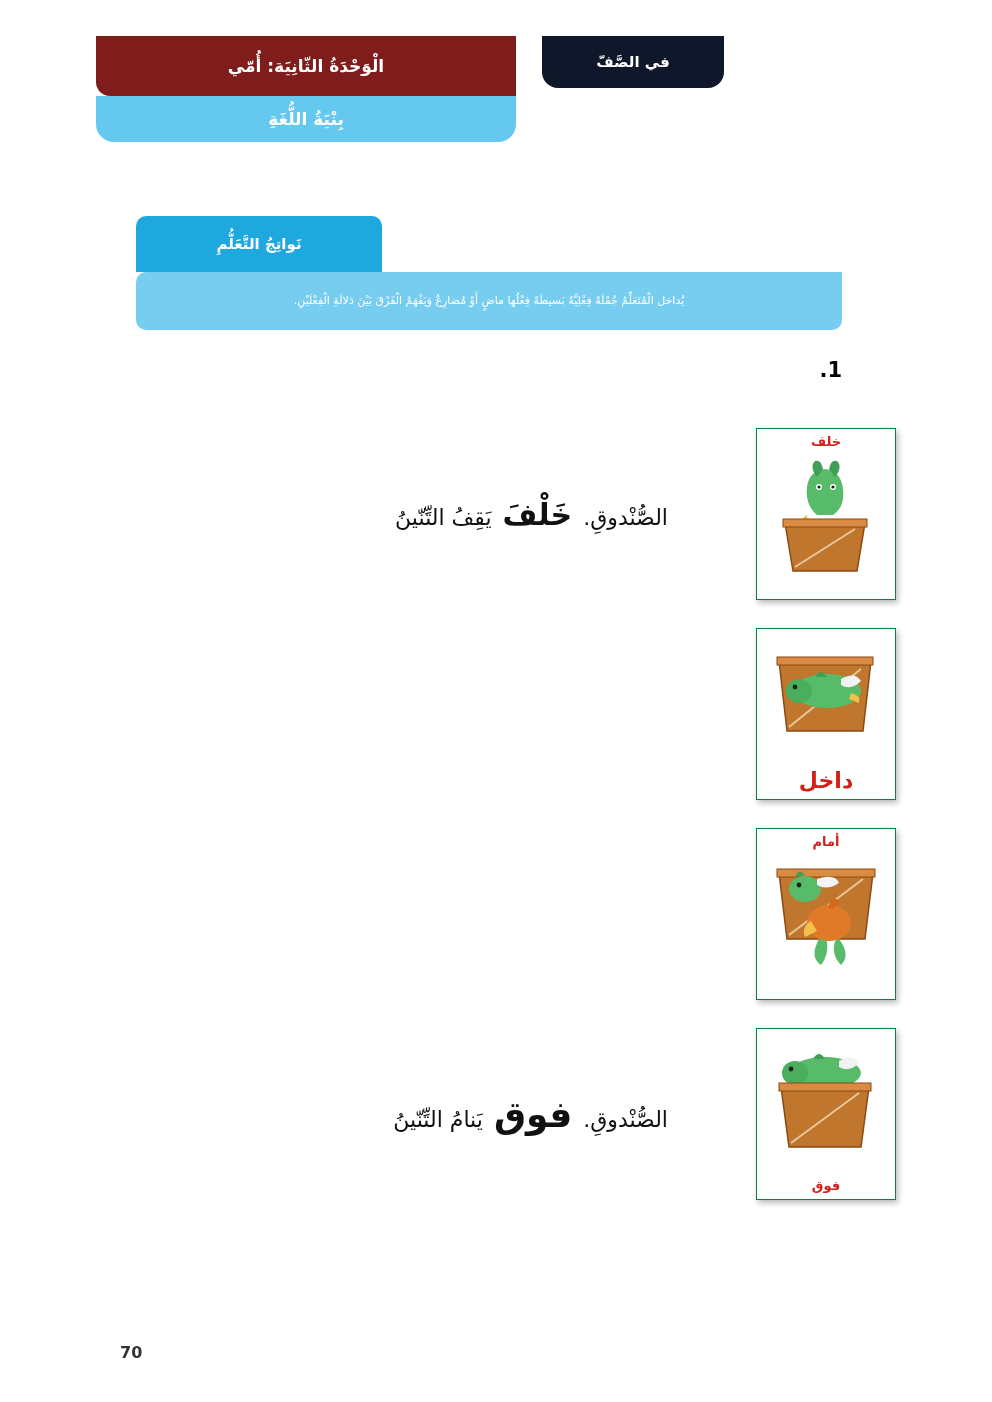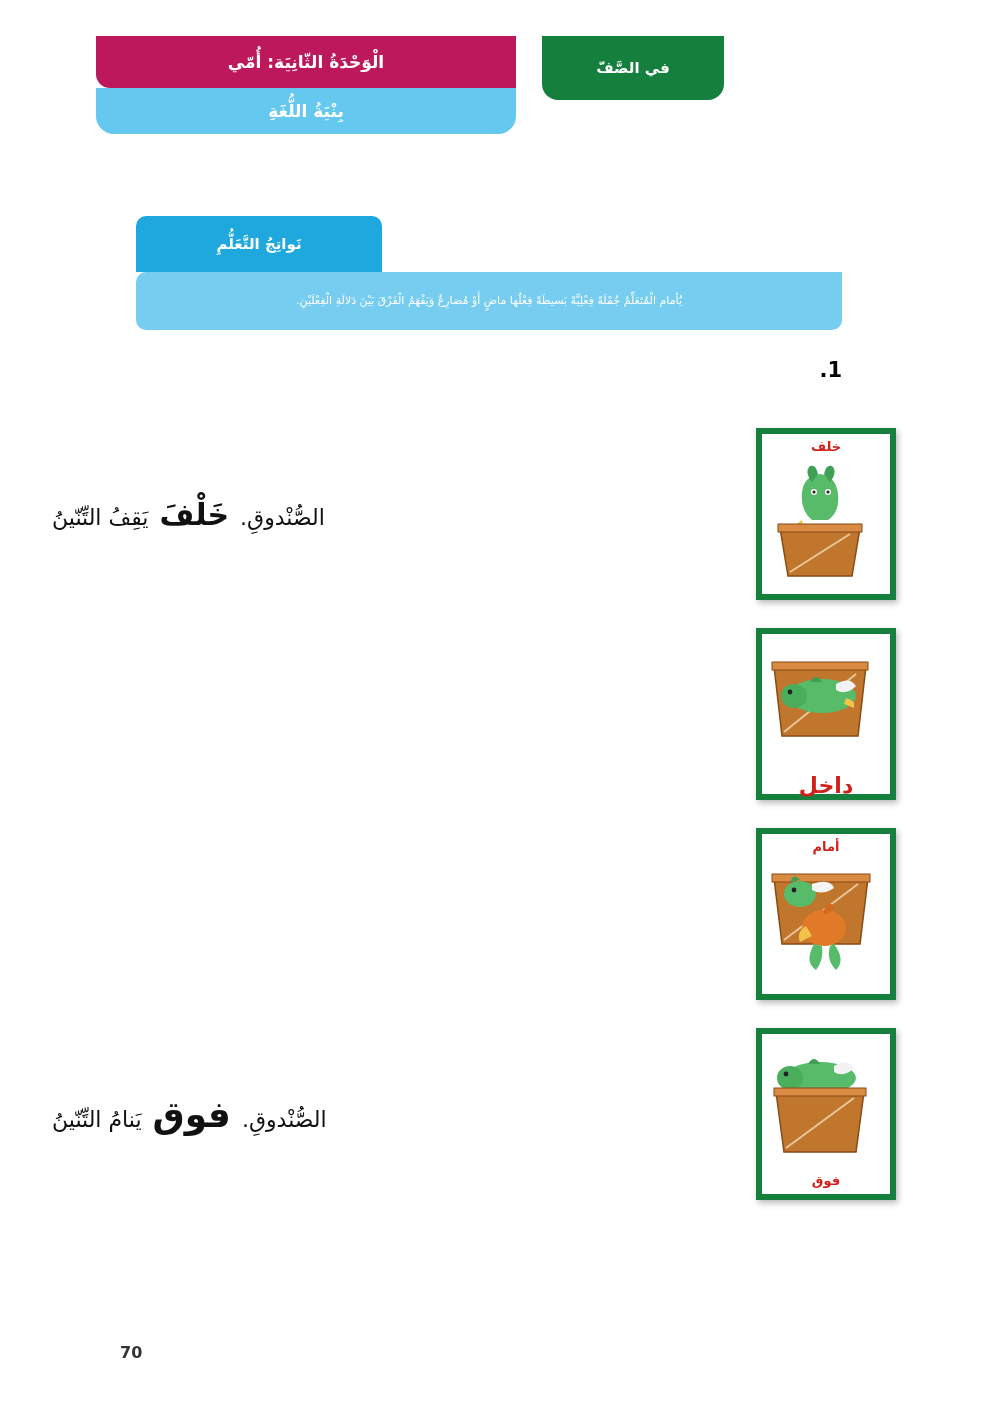--- a/index.html
+++ b/index.html
@@ -25,40 +25,40 @@
     top: 18px;
     right: 0;
     left: 0;
     height: 160px;
   }
   .tab-grade {
     position: absolute;
     top: 18px;
     right: 268px;
     width: 182px;
-    height: 64px;
-    background: #15803d;
+    height: 52px;
+    background: #0f172a;
     border-radius: 0 0 16px 16px;
     color: #ffffff;
     display: flex;
     align-items: center;
     justify-content: center;
     font-size: 15px;
     font-weight: bold;
   }
   .unit-block {
     position: absolute;
     top: 18px;
     right: 476px;
     width: 420px;
   }
   .unit-title {
-    background: #be185d;
-    color: #ffffff;
-    height: 52px;
+    background: #7f1d1d;
+    color: #ffffff;
+    height: 60px;
     border-radius: 0 0 0 14px;
     display: flex;
     align-items: center;
     justify-content: center;
     font-size: 17px;
     font-weight: bold;
     letter-spacing: 0.3px;
   }
   .unit-sub {
     background: #65c8ee;
@@ -140,42 +140,42 @@
   .row {
     position: relative;
     display: flex;
     flex-direction: row;
     align-items: center;
     height: 200px;
     padding: 0 96px 0 52px;
   }
   .sentence {
     flex: 1;
-    text-align: left;
+    text-align: right;
     font-size: 22px;
     color: #111;
     direction: rtl;
     white-space: nowrap;
-    padding-right: 60px;
+    padding-right: 88px;
   }
   .sentence .fill {
     font-size: 30px;
     font-weight: bold;
     color: #111;
     padding: 0 4px;
   }
   .sentence .fill-big {
     font-size: 36px;
   }
   
   .card {
     width: 140px;
     height: 172px;
     background: #ffffff;
-    border: 6px solid #15803d;
+    border: 1px solid #15803d;
     box-shadow: 2px 3px 6px rgba(0,0,0,0.28);
     display: flex;
     flex-direction: column;
     align-items: center;
     justify-content: flex-start;
     padding: 6px 0;
     box-sizing: border-box;
     position: relative;
   }
   .card .word {
@@ -210,21 +210,21 @@
   <div class="header-row">
     <div class="tab-grade">في الصَّفّ</div>
     <div class="unit-block">
       <div class="unit-title">الْوَحْدَةُ الثّانِيَة: أُمّي</div>
       <div class="unit-sub">بِنْيَةُ اللُّغَةِ</div>
     </div>
   </div>
 
   <div class="outcomes">
     <div class="outcomes-tab">نَواتِجُ التَّعَلُّمِ</div>
-    <div class="outcomes-body">يُأمام الْمُتَعَلِّمُ جُمْلَةً فِعْلِيَّةً بَسيطَةً فِعْلُها ماضٍ أَوْ مُضارِعٌ وَيَفْهَمُ الْفَرْقَ بَيْنَ دَلالَةِ الْفِعْلَيْنِ.</div>
+    <div class="outcomes-body">يُداخل الْمُتَعَلِّمُ جُمْلَةً فِعْلِيَّةً بَسيطَةً فِعْلُها ماضٍ أَوْ مُضارِعٌ وَيَفْهَمُ الْفَرْقَ بَيْنَ دَلالَةِ الْفِعْلَيْنِ.</div>
   </div>
 
   <div class="question">
     <span class="q-num">1.</span>
   </div>
 
   <div class="rows">
 
     <div class="row">
       <div class="card">

